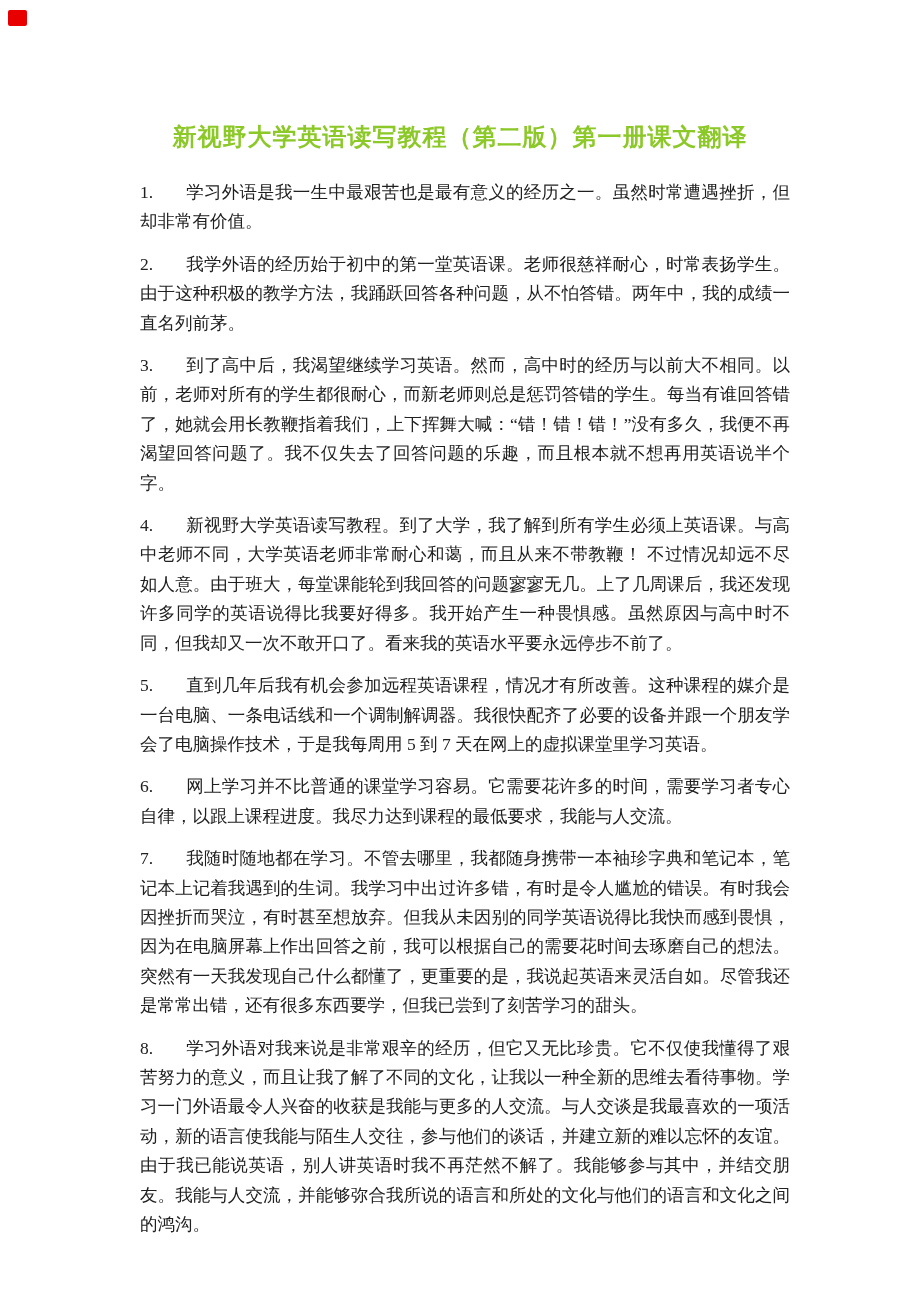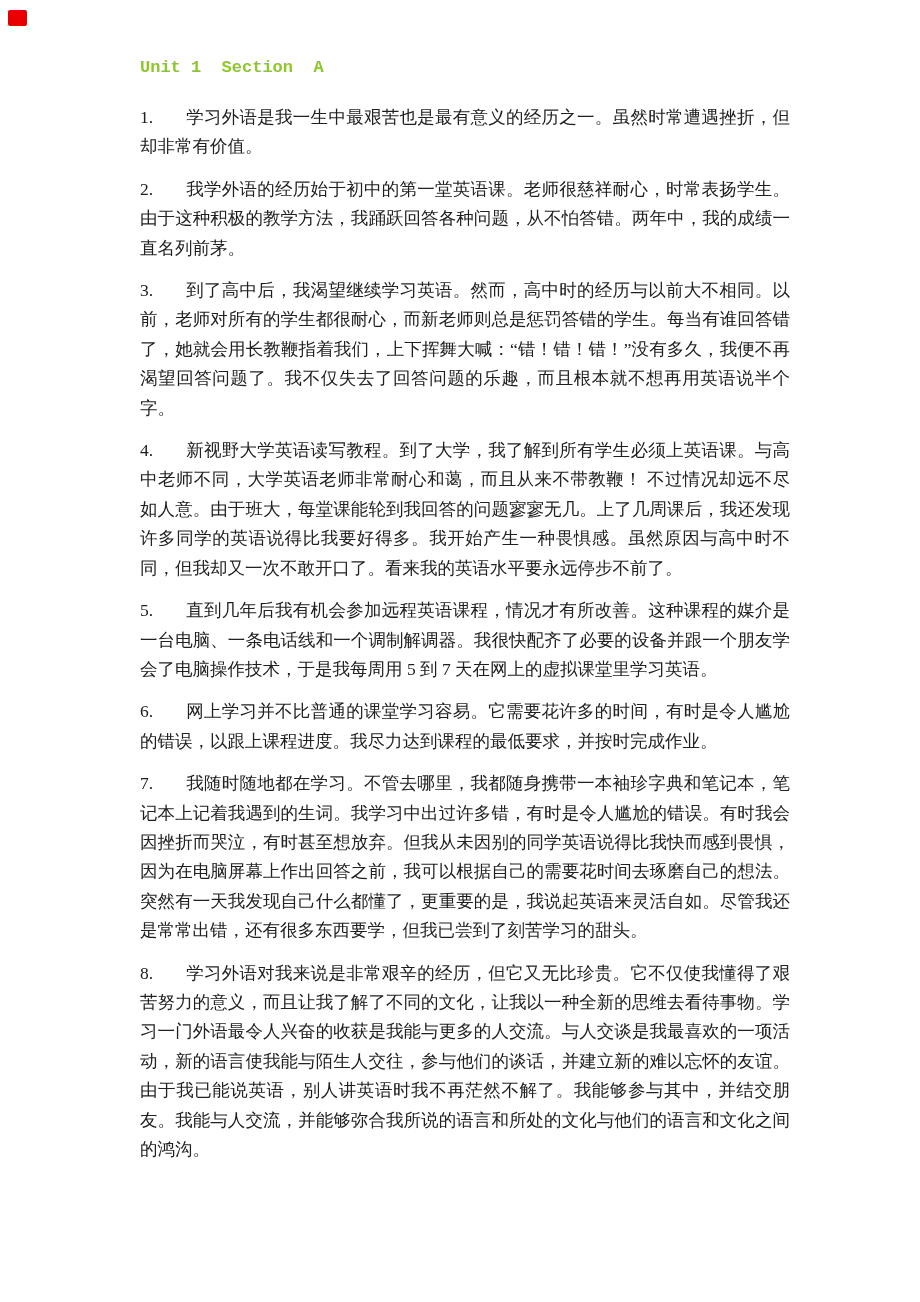--- a/index.html
+++ b/index.html
@@ -58,22 +58,22 @@
     font-family: "Liberation Serif", "DejaVu Serif", serif;
   }
 </style>
 </head>
 <body>
 
 <div class="page">
 
   <div class="corner-mark" style="background: rgb(232, 0, 0);"></div>
 
+  <h1 class="doc-title" style="color: rgb(140, 200, 40);">新视野大学英语读写教程（第二版）第一册课文翻译</h1>
 
-  <div class="section-heading" style="color: rgb(140, 200, 40);">Unit 1  Section  A</div>
 
   <div class="paragraphs">
     <p class="para">
       <span class="num">1.</span><span class="txt" style="color: rgb(32, 32, 32);">学习外语是我一生中最艰苦也是最有意义的经历之一。虽然时常遭遇挫折，但却非常有价值。</span>
     </p>
 
     <p class="para">
       <span class="num">2.</span><span class="txt" style="color: rgb(32, 32, 32);">我学外语的经历始于初中的第一堂英语课。老师很慈祥耐心，时常表扬学生。由于这种积极的教学方法，我踊跃回答各种问题，从不怕答错。两年中，我的成绩一直名列前茅。</span>
     </p>
 
@@ -83,21 +83,21 @@
 
     <p class="para">
       <span class="num">4.</span><span class="txt" style="color: rgb(32, 32, 32);">新视野大学英语读写教程。到了大学，我了解到所有学生必须上英语课。与高中老师不同，大学英语老师非常耐心和蔼，而且从来不带教鞭！ 不过情况却远不尽如人意。由于班大，每堂课能轮到我回答的问题寥寥无几。上了几周课后，我还发现许多同学的英语说得比我要好得多。我开始产生一种畏惧感。虽然原因与高中时不同，但我却又一次不敢开口了。看来我的英语水平要永远停步不前了。</span>
     </p>
 
     <p class="para">
       <span class="num">5.</span><span class="txt" style="color: rgb(32, 32, 32);">直到几年后我有机会参加远程英语课程，情况才有所改善。这种课程的媒介是一台电脑、一条电话线和一个调制解调器。我很快配齐了必要的设备并跟一个朋友学会了电脑操作技术，于是我每周用 5 到 7 天在网上的虚拟课堂里学习英语。</span>
     </p>
 
     <p class="para">
-      <span class="num">6.</span><span class="txt" style="color: rgb(32, 32, 32);">网上学习并不比普通的课堂学习容易。它需要花许多的时间，有时是令人尴尬的错误，以跟上课程进度。我尽力达到课程的最低要求，并按时完成作业。</span>
+      <span class="num">6.</span><span class="txt" style="color: rgb(32, 32, 32);">网上学习并不比普通的课堂学习容易。它需要花许多的时间，需要学习者专心自律，以跟上课程进度。我尽力达到课程的最低要求，我能与人交流。</span>
     </p>
 
     <p class="para">
       <span class="num">7.</span><span class="txt" style="color: rgb(32, 32, 32);">我随时随地都在学习。不管去哪里，我都随身携带一本袖珍字典和笔记本，笔记本上记着我遇到的生词。我学习中出过许多错，有时是令人尴尬的错误。有时我会因挫折而哭泣，有时甚至想放弃。但我从未因别的同学英语说得比我快而感到畏惧，因为在电脑屏幕上作出回答之前，我可以根据自己的需要花时间去琢磨自己的想法。突然有一天我发现自己什么都懂了，更重要的是，我说起英语来灵活自如。尽管我还是常常出错，还有很多东西要学，但我已尝到了刻苦学习的甜头。</span>
     </p>
 
     <p class="para">
       <span class="num">8.</span><span class="txt" style="color: rgb(32, 32, 32);">学习外语对我来说是非常艰辛的经历，但它又无比珍贵。它不仅使我懂得了艰苦努力的意义，而且让我了解了不同的文化，让我以一种全新的思维去看待事物。学习一门外语最令人兴奋的收获是我能与更多的人交流。与人交谈是我最喜欢的一项活动，新的语言使我能与陌生人交往，参与他们的谈话，并建立新的难以忘怀的友谊。由于我已能说英语，别人讲英语时我不再茫然不解了。我能够参与其中，并结交朋友。我能与人交流，并能够弥合我所说的语言和所处的文化与他们的语言和文化之间的鸿沟。</span>
     </p>
   </div>

